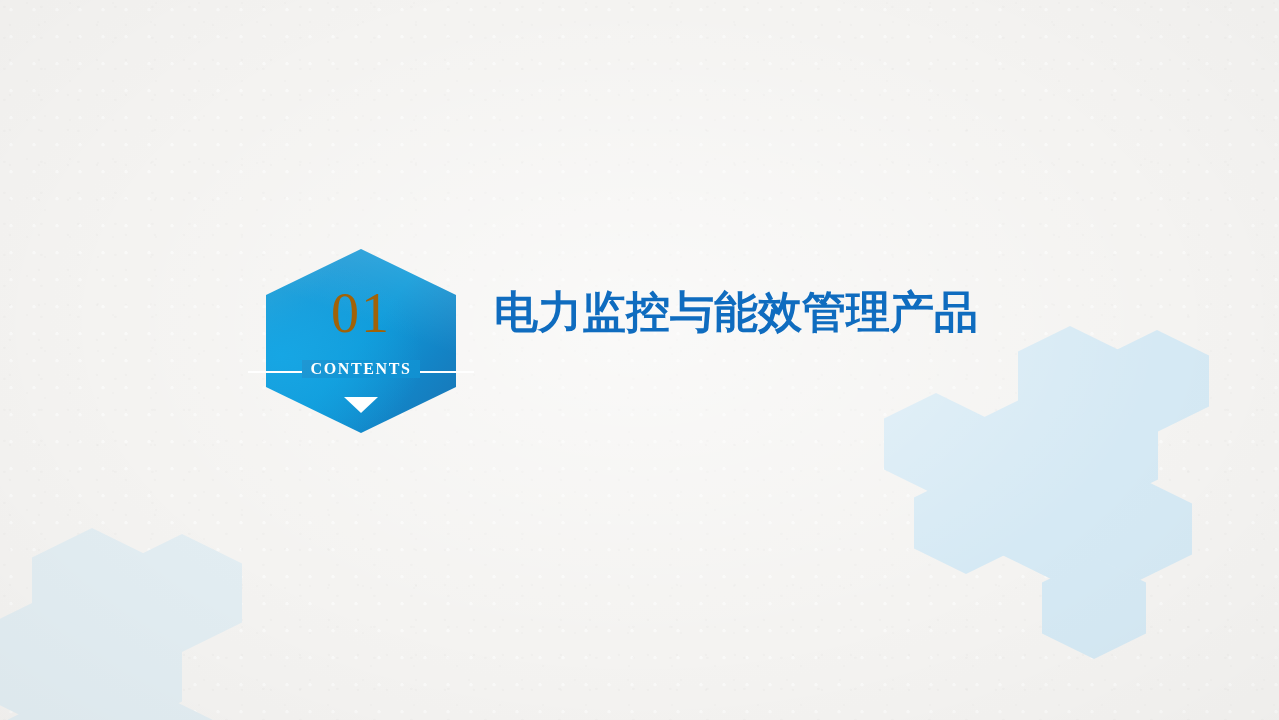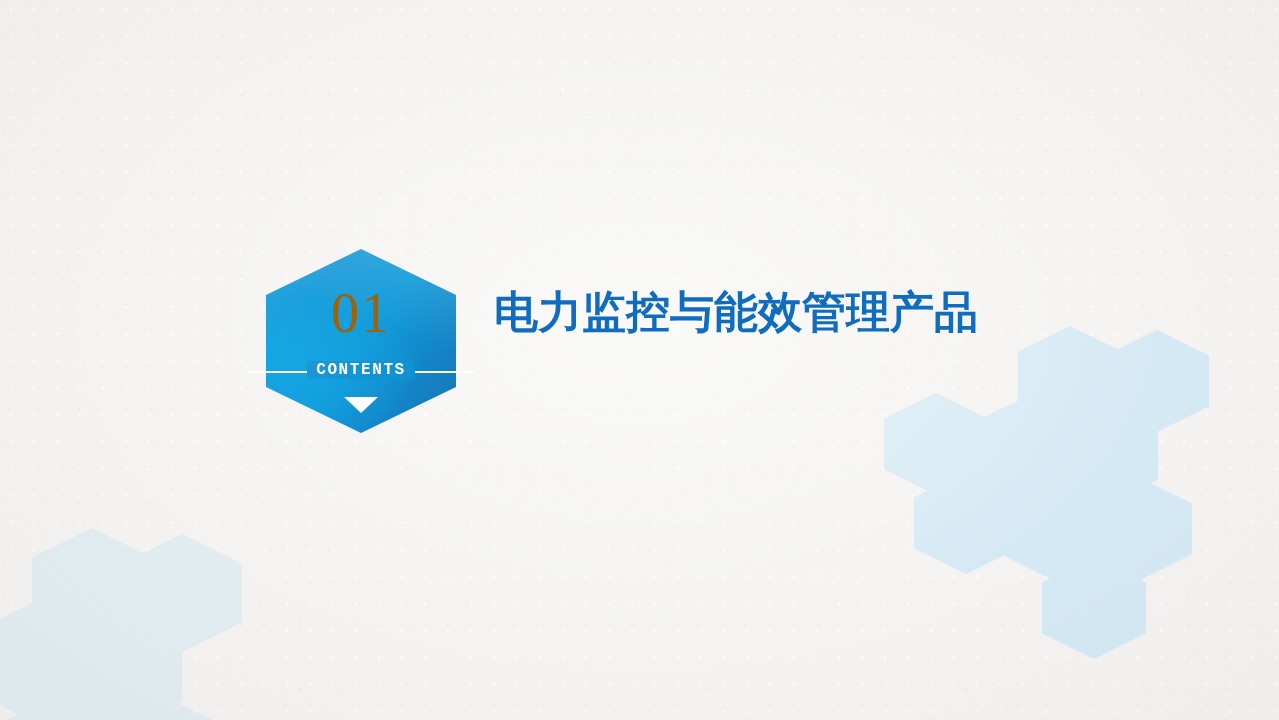--- a/index.html
+++ b/index.html
@@ -92,21 +92,21 @@
   #badge-contents {
     position: absolute;
     left: 0; right: 0;
     top: 111px;
     text-align: center;
   }
   #badge-contents-label {
     display: inline-block;
     position: relative;
     padding: 0 9px;
-    font-family: Liberation Mono, monospace;
+    font-family: Liberation Serif, serif;
     font-size: 16px;
     font-weight: bold;
     letter-spacing: 1.6px;
     color: #ffffff;
     background:
       linear-gradient(128deg, #2097d3 0%, #1296d6 40%, #1190d1 100%);
   }
   #badge-caret {
     position: absolute;
     left: 50%;

